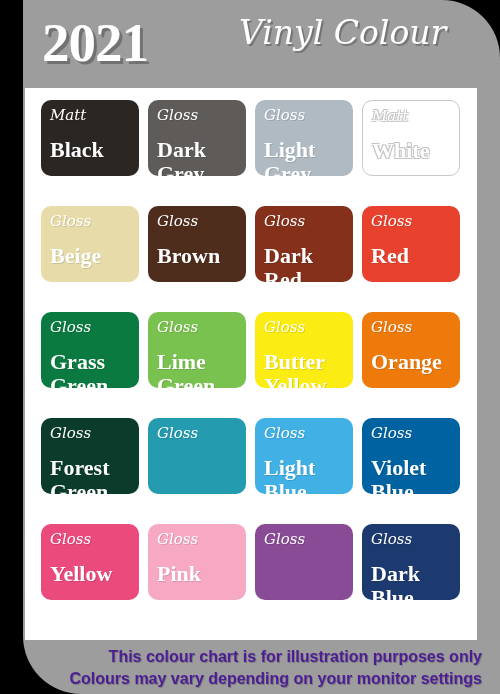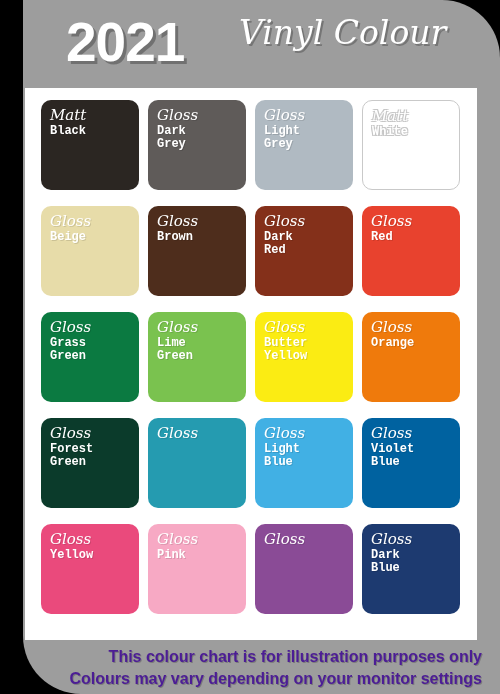--- a/index.html
+++ b/index.html
@@ -28,28 +28,27 @@
     position: absolute;
     left: 0; top: 0;
     width: 477px;
     height: 88px;
   }
 
   #year {
     position: absolute;
     left: 19px;
     top: 15px;
-    font-family: Liberation Sans, sans-serif;
+    font-family: Liberation Serif, serif;
     font-weight: bold;
     font-size: 55px;
     letter-spacing: -1px;
     color: #ffffff;
     text-shadow: 3px 3px 0 rgba(0,0,0,0.28);
     line-height: 1;
-    margin-left: 24px;
   }
 
   #title-script {
     position: absolute;
     left: 216px;
     top: 16px;
     font-family: "DejaVu Serif", serif;
     font-style: italic;
     font-size: 33px;
     color: #ffffff;
@@ -90,45 +89,45 @@
     display: grid;
     grid-template-columns: repeat(4, 98px);
     grid-template-rows: repeat(5, 98px);
     column-gap: 9px;
     row-gap: 8px;
   }
 
   .swatch {
     position: relative;
     width: 98px;
-    height: 90px;
+    height: 76px;
     border-radius: 10px;
     padding: 8px 0 0 9px;
     overflow: hidden;
   }
 
   .swatch.bordered {
     border: 1px solid #c9c9c9;
   }
 
   .finish {
     font-family: "DejaVu Serif", serif;
     font-style: italic;
     font-size: 15px;
     line-height: 1.05;
     color: #ffffff;
     text-shadow: 1px 1px 0 rgba(0,0,0,0.12);
     white-space: nowrap;
   }
 
   .cname {
-    margin-top: 1px;
-    font-family: Liberation Mono, monospace;
-    font-weight: bold;
-    font-size: 12px;
+    margin-top: 14px;
+    font-family: Liberation Serif, serif;
+    font-weight: bold;
+    font-size: 22px;
     line-height: 1.08;
     color: #ffffff;
     text-shadow: 1px 1px 0 rgba(0,0,0,0.12);
     white-space: pre-line;
   }
 
   
   .swatch.outline .finish,
   .swatch.outline .cname {
     color: #ffffff;

